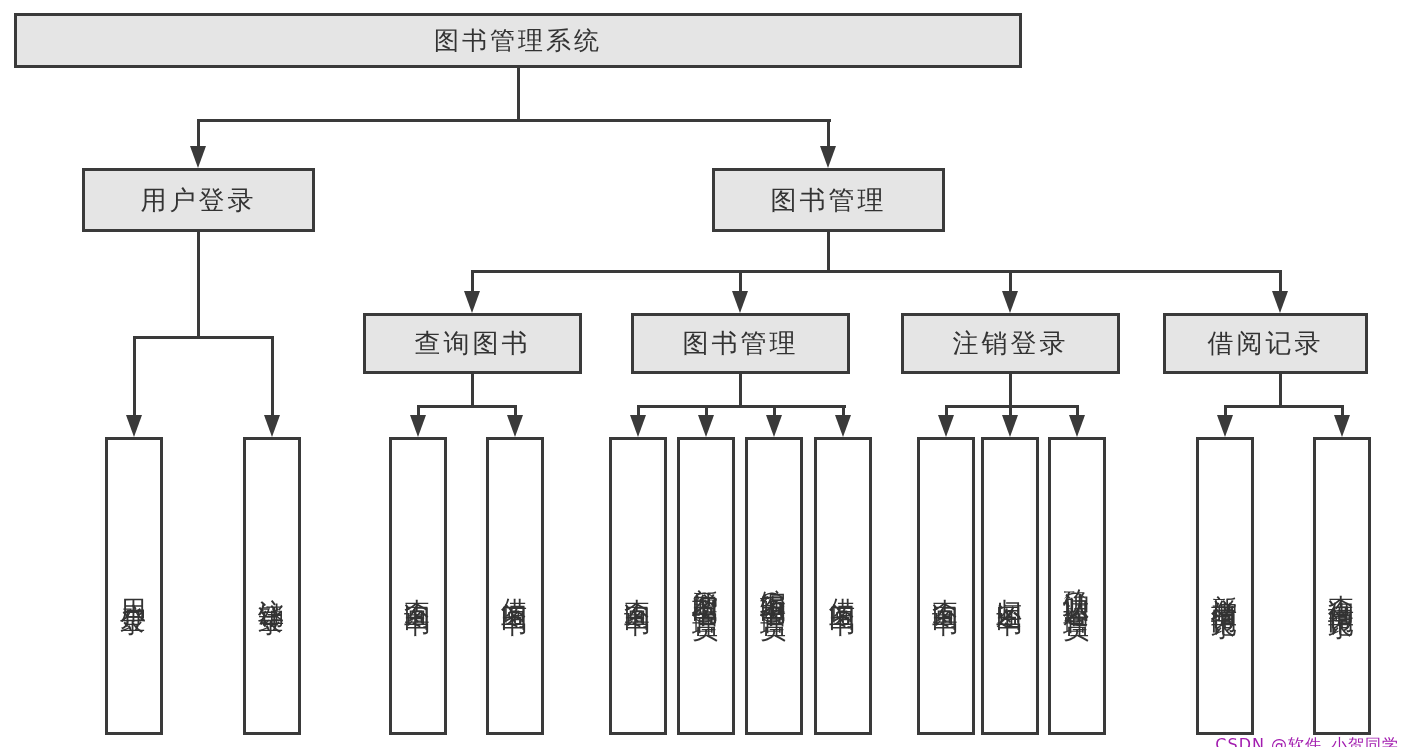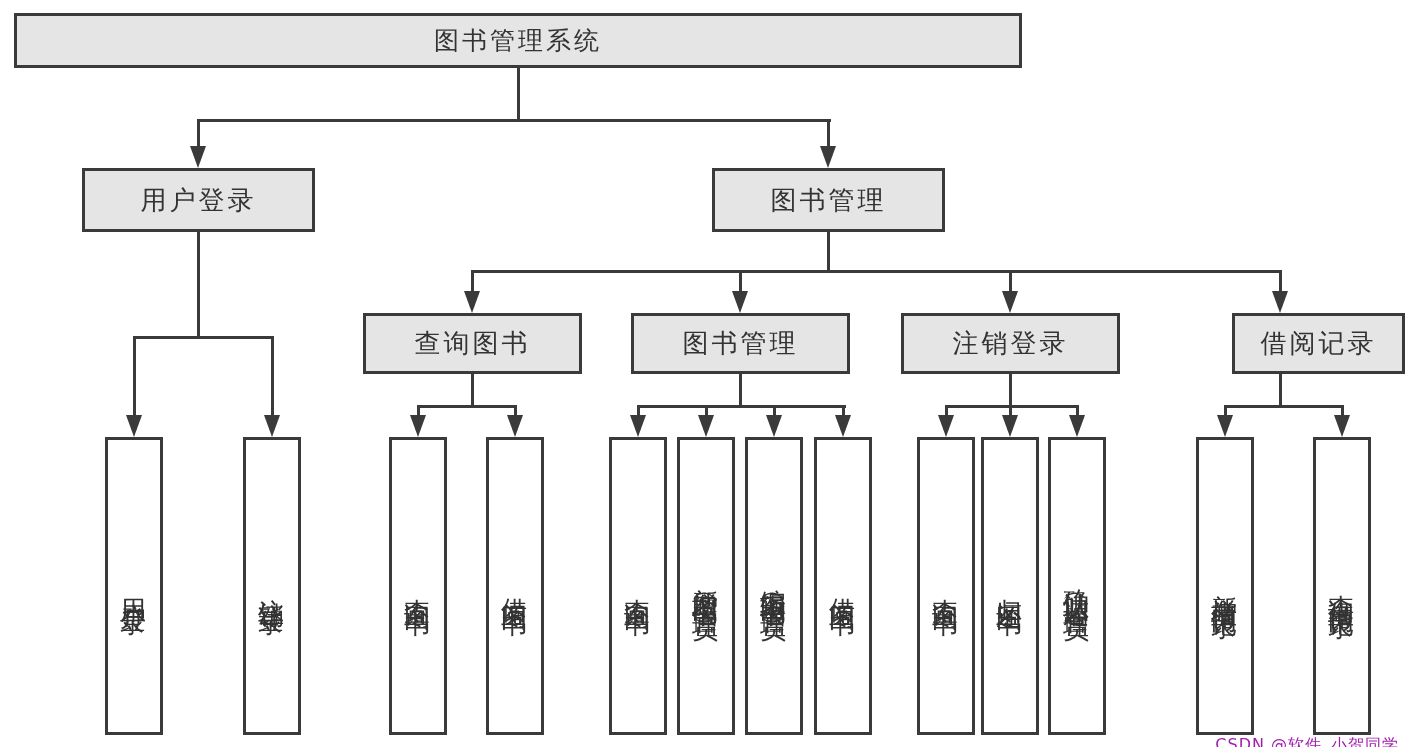--- a/index.html
+++ b/index.html
@@ -93,21 +93,21 @@
   <div class="ln" style="left:739px;top:270px;width:3px;height:21px"></div>
   <div class="arr" style="left:732px;top:291px"></div>
   <div class="ln" style="left:1009px;top:270px;width:3px;height:21px"></div>
   <div class="arr" style="left:1002px;top:291px"></div>
   <div class="ln" style="left:1279px;top:270px;width:3px;height:21px"></div>
   <div class="arr" style="left:1272px;top:291px"></div>
 
   <div class="node" style="left:363px;top:313px;width:219px;height:61px">查询图书</div>
   <div class="node" style="left:631px;top:313px;width:219px;height:61px">图书管理</div>
   <div class="node" style="left:901px;top:313px;width:219px;height:61px">注销登录</div>
-  <div class="node" style="left:1232px;top:313px;width:173px;height:61px">借阅记录</div>
+  <div class="node" style="left:1163px;top:313px;width:205px;height:61px">借阅记录</div>
 
   <div class="ln" style="left:471px;top:374px;width:3px;height:31px"></div>
   <div class="ln" style="left:417px;top:405px;width:100px;height:3px"></div>
   <div class="ln" style="left:417px;top:405px;width:3px;height:10px"></div>
   <div class="arr" style="left:410px;top:415px"></div>
   <div class="ln" style="left:514px;top:405px;width:3px;height:10px"></div>
   <div class="arr" style="left:507px;top:415px"></div>
 
   <div class="ln" style="left:739px;top:374px;width:3px;height:31px"></div>
   <div class="ln" style="left:637px;top:405px;width:209px;height:3px"></div>

